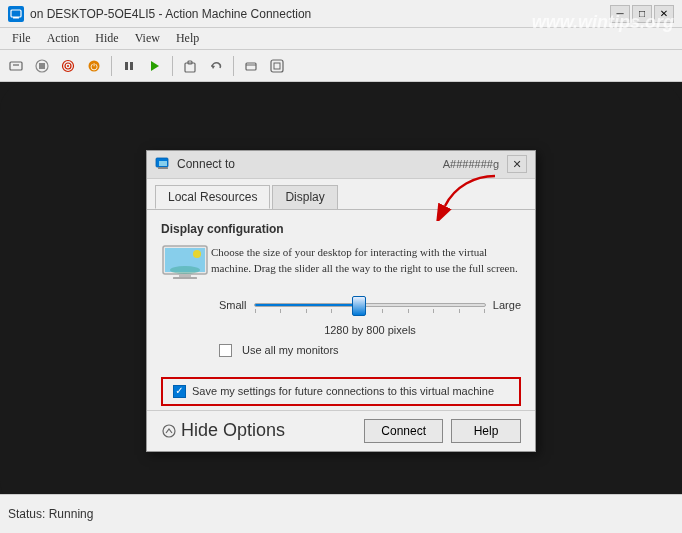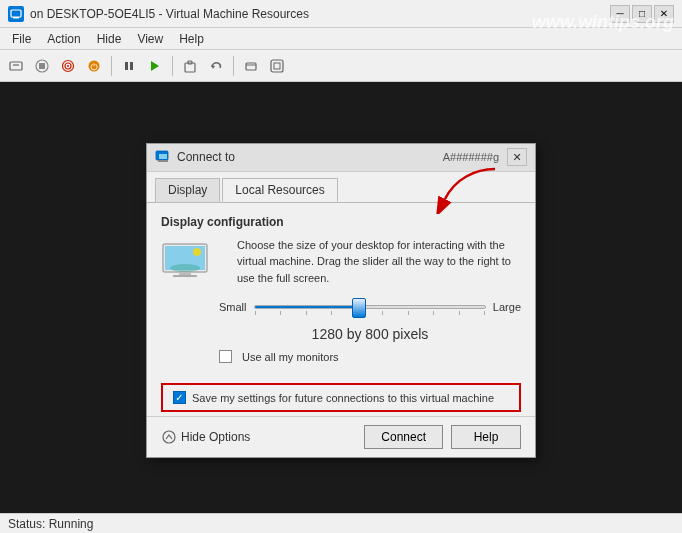--- a/index.html
+++ b/index.html
@@ -64,20 +64,21 @@
 
     
     .menu-bar {
       background: #f0f0f0;
       height: 22px;
       display: flex;
       align-items: center;
       padding: 0 4px;
       border-bottom: 1px solid #ccc;
       font-size: 12px;
+      font-family: Liberation Serif, serif;
     }
     .menu-item {
       padding: 2px 8px;
       cursor: pointer;
       color: #333;
     }
 
     
     .toolbar {
       background: #f0f0f0;
@@ -184,23 +185,24 @@
       padding: 12px 14px;
     }
     .section-title {
       font-size: 12px;
       font-weight: bold;
       color: #333;
       margin-bottom: 8px;
     }
     .display-icon-row {
       display: flex;
-      align-items: center;
-      gap: 28px;
+      align-items: flex-start;
+      gap: 2px;
       margin-bottom: 10px;
+      font-family: Liberation Serif, serif;
     }
     .monitor-icon {
       width: 48px; height: 40px;
       flex-shrink: 0;
     }
     .description-text {
       font-size: 11px;
       color: #333;
       line-height: 1.5;
     }
@@ -244,21 +246,21 @@
       left: calc(45% - 7px);
       cursor: pointer;
     }
     .slider-tick {
       width: 1px;
       height: 4px;
       background: #aaa;
     }
 
     .resolution-text {
-      font-size: 14px;
+      font-size: 11px;
       color: #333;
       text-align: center;
       padding-left: 58px;
       margin: 4px 0 8px 0;
     }
 
     
     .checkbox-row {
       display: flex;
       align-items: center;
@@ -314,21 +316,21 @@
       border-top: 1px solid #ccc;
       gap: 8px;
     }
     .hide-options-btn {
       display: flex;
       align-items: center;
       gap: 4px;
       border: none;
       background: transparent;
       cursor: pointer;
-      font-size: 12px;
+      font-size: 18px;
       color: #333;
     }
     .footer-spacer { flex: 1; }
     .footer-btn {
       padding: 4px 16px;
       border: 1px solid #888;
       background: #e8e8e8;
       font-size: 12px;
       cursor: pointer;
       min-width: 70px;
@@ -336,41 +338,41 @@
     .footer-btn.primary {
       background: #e8e8e8;
     }
 
     
     .status-bar {
       position: absolute;
       bottom: 0;
       left: 0;
       width: 682px;
-      height: 20px;
+      height: 39px;
       background: #f0f0f0;
       border-top: 1px solid #ccc;
       display: flex;
       align-items: center;
       padding: 0 8px;
       font-size: 12px;
       color: #333;
     }
   </style>
 </head>
 <body>
 
 <div class="title-bar">
   <div class="title-bar-icon">
     <svg width="12" height="12" viewBox="0 0 12 12">
       <rect x="1" y="2" width="10" height="7" rx="1" fill="none" stroke="white" stroke-width="1.2"></rect>
       <rect x="3" y="9" width="6" height="1.5" rx="0.5" fill="white"></rect>
     </svg>
   </div>
-  <span class="title-bar-text">on DESKTOP-5OE4LI5 - Virtual Machine Resources</span>
+  <span class="title-bar-text">on DESKTOP-5OE4LI5 - Action Machine Connection</span>
   <div class="title-controls">
     <button class="title-btn">─</button>
     <button class="title-btn">□</button>
     <button class="title-btn">✕</button>
   </div>
 </div>
 
 <div class="watermark">www.wintips.org</div>
 
 <div class="menu-bar">
@@ -468,22 +470,22 @@
       <svg style="position:absolute;top:-8px;right:30px;z-index:10;pointer-events:none;" width="80" height="50">
         <defs>
           <marker id="arrowhead" markerWidth="8" markerHeight="6" refX="0" refY="3" orient="auto">
             <polygon points="0 0, 8 3, 0 6" fill="#cc0000"></polygon>
           </marker>
         </defs>
         <path d="M70,5 C50,5 30,15 20,35" stroke="#cc0000" stroke-width="2.5" fill="none" marker-end="url(#arrowhead)"></path>
       </svg>
 
       <div class="dialog-tabs">
+        <div class="tab active">Local Resources</div>
         <div class="tab">Display</div>
-        <div class="tab active">Local Resources</div>
       </div>
     </div>
 
     <div class="dialog-content">
 
       <div class="section-title">Display configuration</div>
 
       <div class="display-icon-row">
 
         <svg class="monitor-icon" width="48" height="40" viewBox="0 0 48 40">

